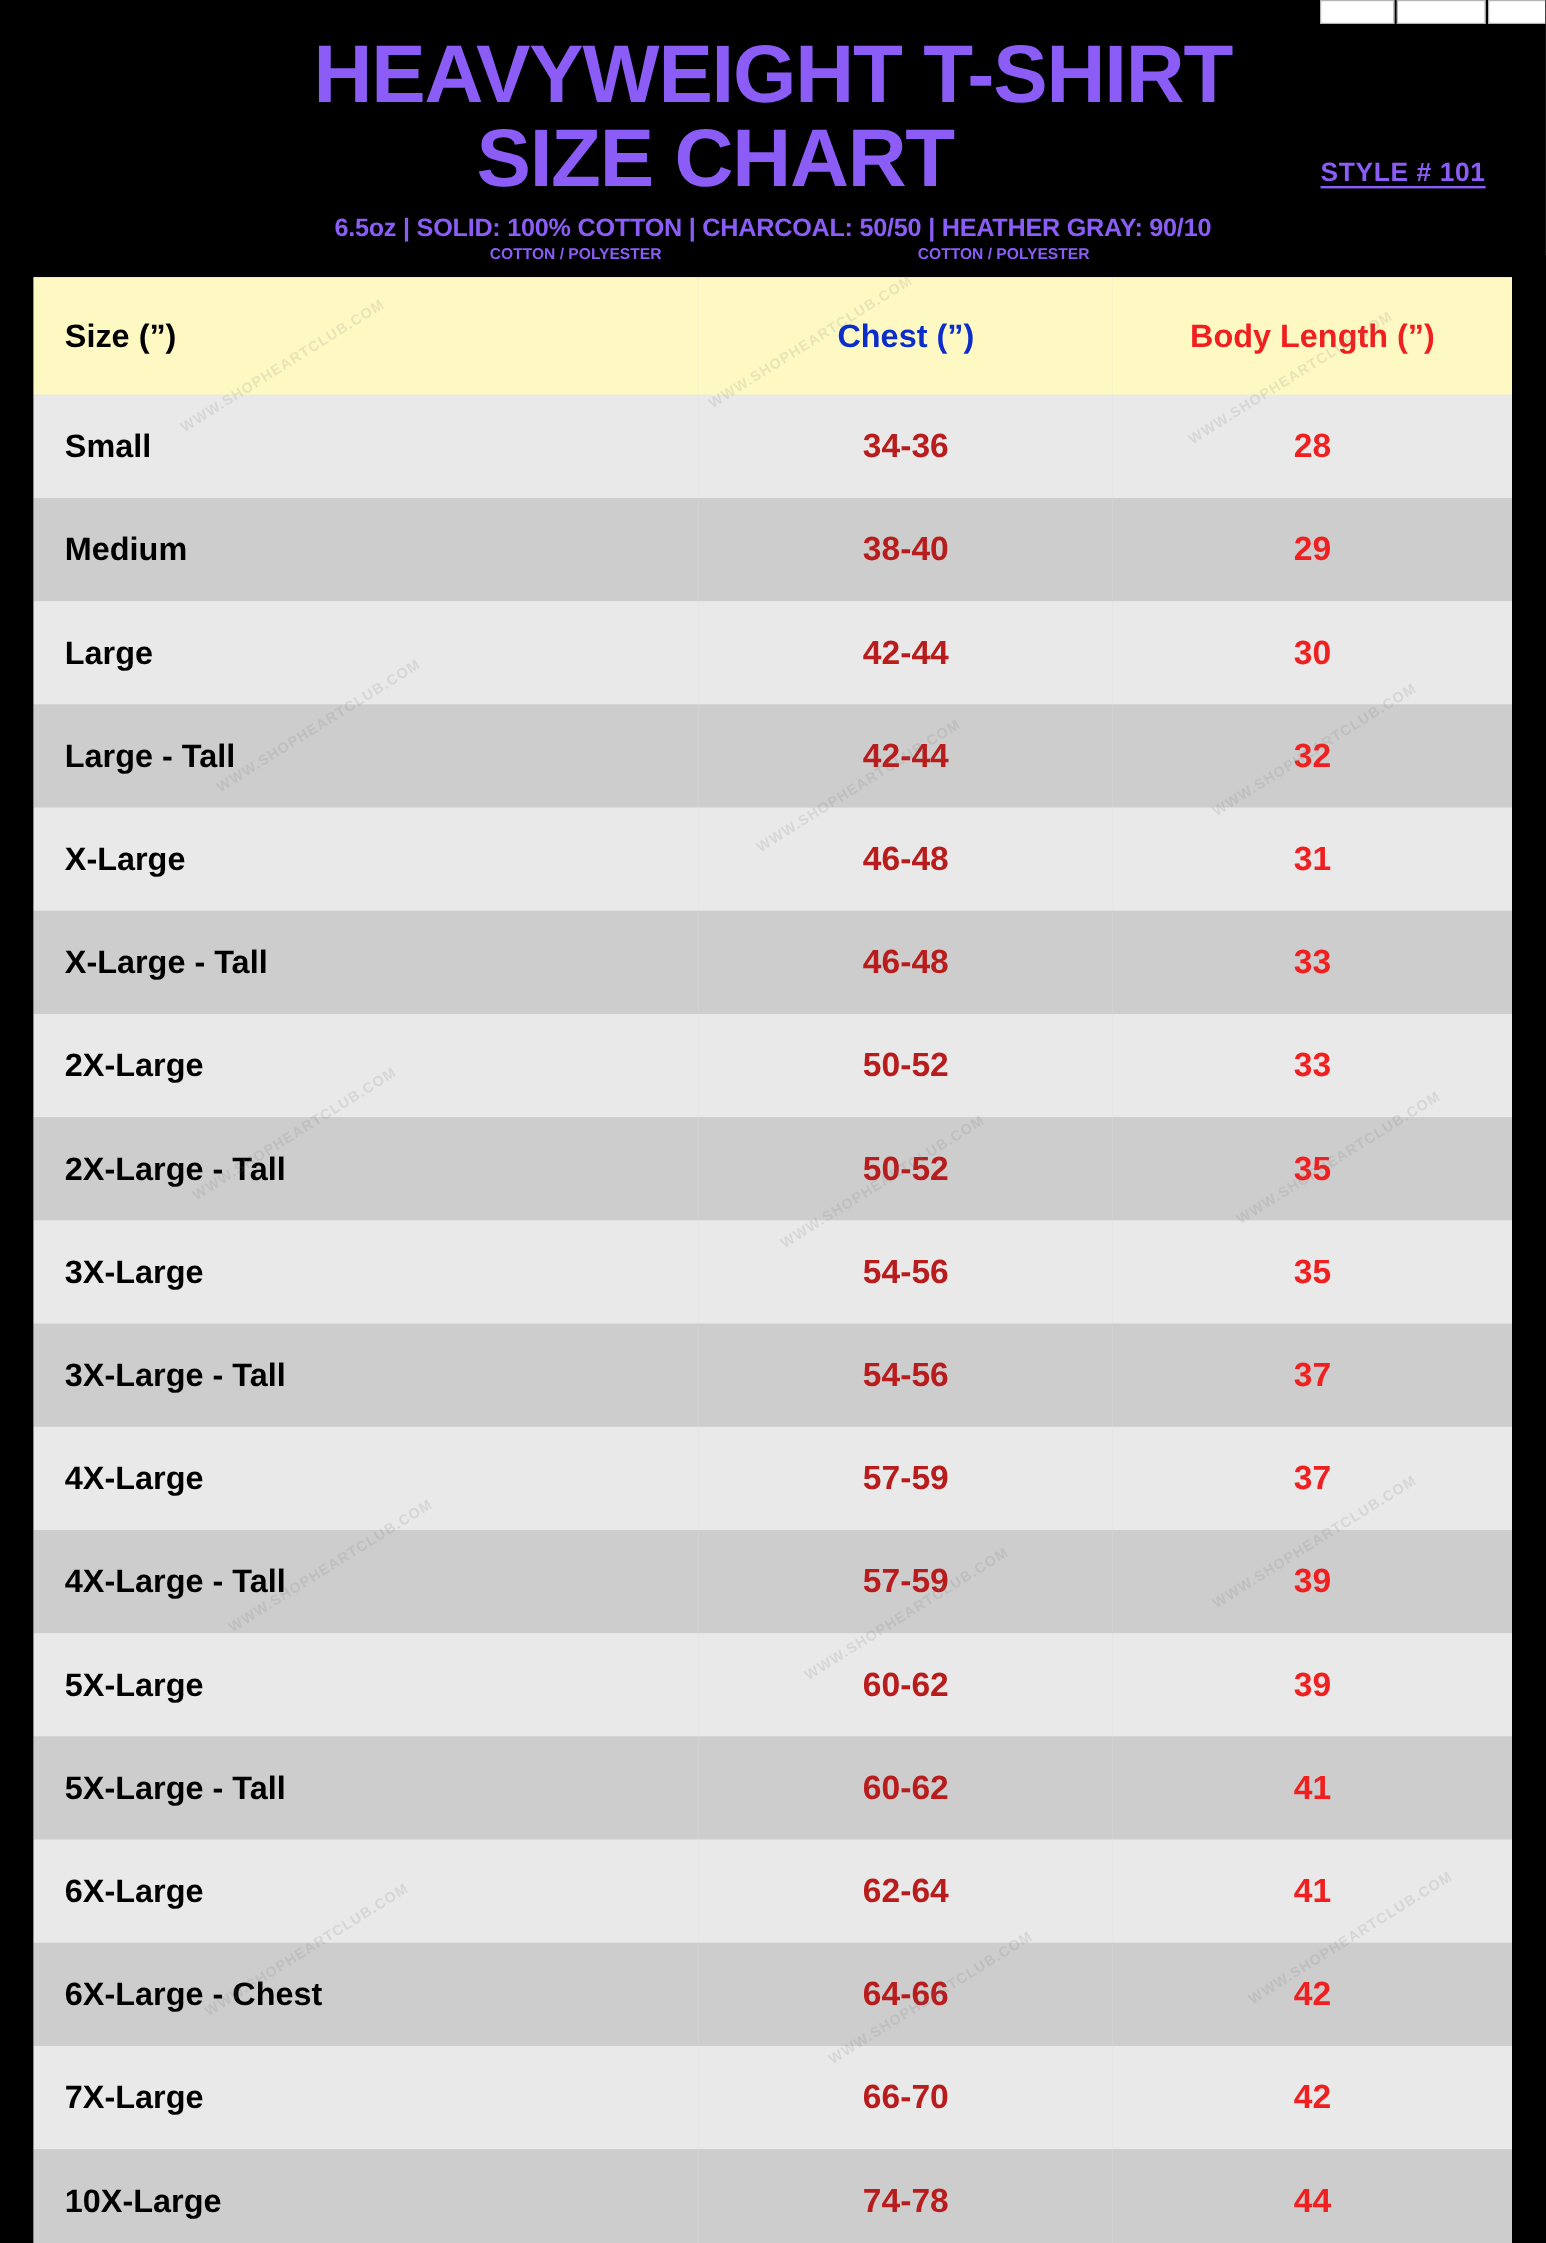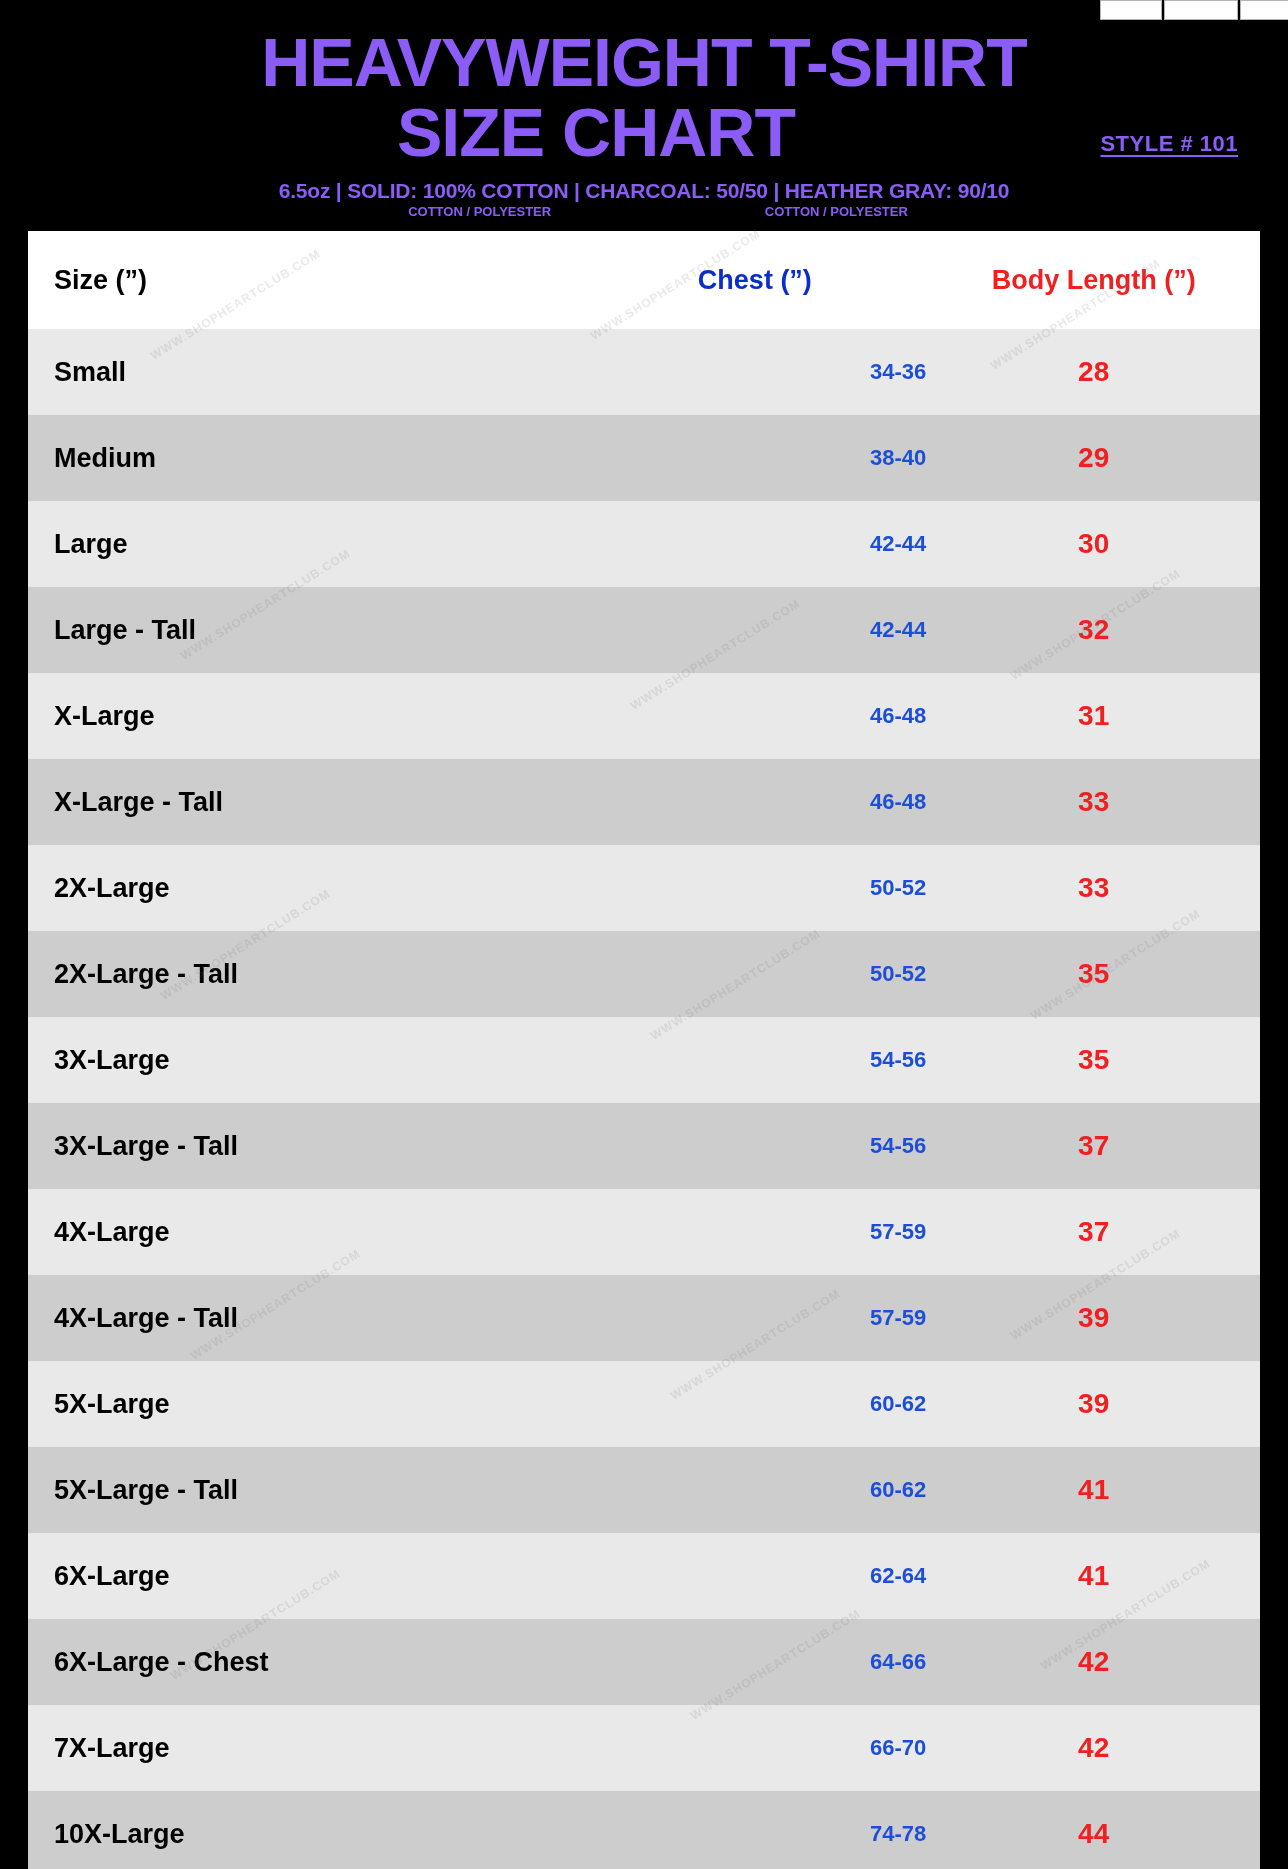--- a/index.html
+++ b/index.html
@@ -101,21 +101,21 @@
   table {
     width: 100%;
     border-collapse: collapse;
     table-layout: fixed;
   }
   col.c-size   { width: 45%; }
   col.c-chest  { width: 28%; }
   col.c-length { width: 27%; }
 
   thead th {
-    background: #ffffff;
+    background: #fef9c3;
     height: 96px;
     font-size: 27px;
     font-weight: bold;
     vertical-align: middle;
     margin-left: 45px;
   }
   thead th.size-h {
     text-align: left;
     padding-left: 26px;
     color: #000000;
@@ -137,23 +137,23 @@
   }
   tbody tr.odd  td { background: #e9e9e9; }
   tbody tr.even td { background: #cdcdcd; }
   tbody td.size {
     text-align: left;
     padding-left: 26px;
     color: #000000;
     font-size: 27px;
   }
   tbody td.chest {
-    text-align: right;
-    color: #1d4ed8;
-    font-size: 22px;
+    text-align: center;
+    color: #b91c1c;
+    font-size: 28px;
   }
   tbody td.length {
     text-align: center;
     color: #f02020;
     font-size: 28px;
   }
 
   
   .wm {
     position: absolute;

